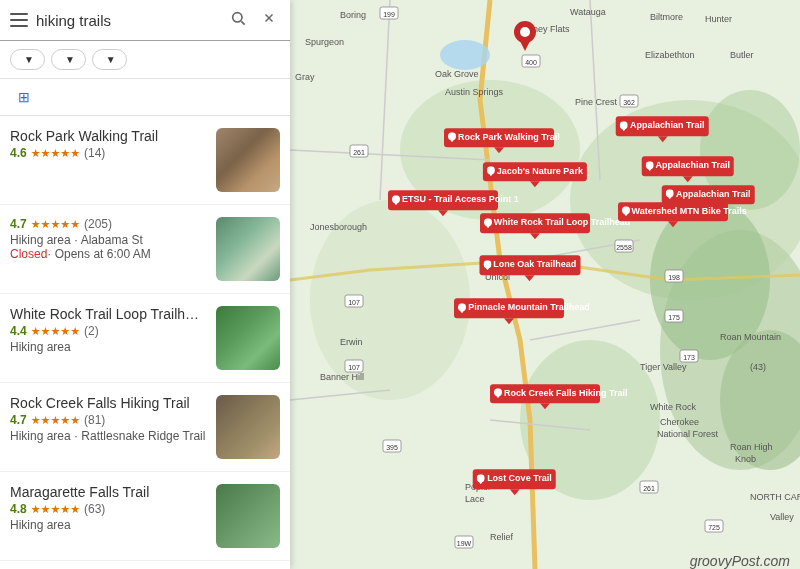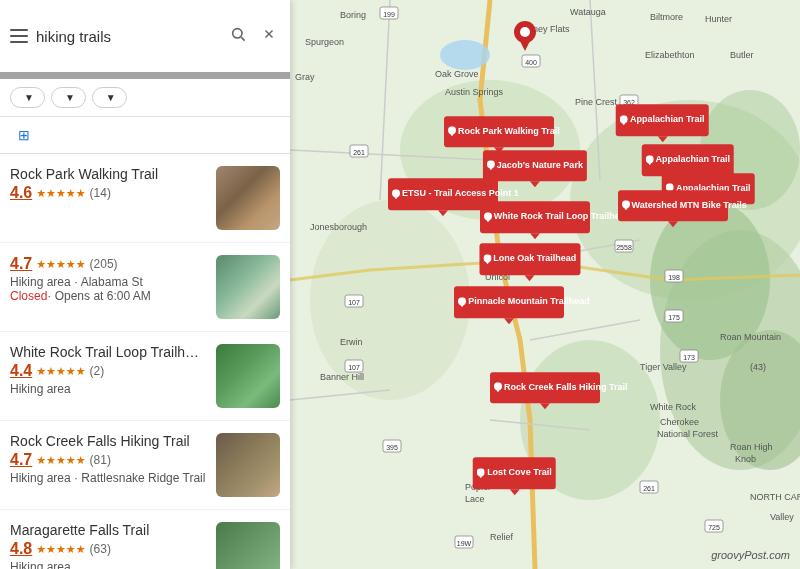--- a/index.html
+++ b/index.html
@@ -15,22 +15,22 @@
       flex-direction: column;
       box-shadow: 2px 0 6px rgba(0,0,0,0.15);
       z-index: 10;
       overflow: hidden;
     }
 
     
     .search-bar {
       display: flex;
       align-items: center;
-      padding: 24px 10px;
-      border-bottom: 7px solid #a3a3a3;
+      padding: 8px 10px;
+      border-bottom: 1px solid #a3a3a3;
       gap: 8px;
     }
     .hamburger-icon {
       width: 18px; height: 14px;
       display: flex; flex-direction: column; justify-content: space-between;
       cursor: pointer; flex-shrink: 0;
     }
     .hamburger-icon span {
       display: block; height: 2px; background: #555; border-radius: 1px;
     }
@@ -90,21 +90,21 @@
     .result-info { flex: 1; min-width: 0; }
     .result-name {
       font-size: 14px; font-weight: 500; color: #333;
       margin-bottom: 2px;
       white-space: nowrap; overflow: hidden; text-overflow: ellipsis;
     }
     .result-rating-row {
       display: flex; align-items: center; gap: 4px;
       margin-bottom: 2px;
     }
-    .rating-num { font-size: 16px; color: #c2410c; font-weight: 600; text-decoration: underline; }
+    .rating-num { font-size: 12px; color: #4d7c0f; font-weight: 600; }
     .stars { color: #e37400; font-size: 11px; letter-spacing: 0; }
     .review-count { font-size: 12px; color: #666; }
     .result-meta { font-size: 12px; color: #555; }
     .result-meta .closed { color: #d32f2f; }
     .result-meta .opens { color: #555; }
     .result-thumb {
       width: 64px; height: 64px; flex-shrink: 0;
       border-radius: 6px; overflow: hidden;
       background: #ccc;
     }
@@ -133,35 +133,35 @@
     
     .map-pin {
       position: absolute;
       transform: translate(-50%, -100%);
       display: flex; flex-direction: column; align-items: center;
       cursor: pointer;
     }
     .pin-body {
       background: #d32f2f;
       color: white; font-size: 9px; font-weight: bold;
-      padding: 10px 4px; border-radius: 3px;
+      padding: 4px 4px; border-radius: 3px;
       white-space: nowrap; max-width: 110px; text-align: center;
       line-height: 1.3;
     }
     .pin-arrow {
       width: 0; height: 0;
       border-left: 5px solid transparent;
       border-right: 5px solid transparent;
       border-top: 6px solid #d32f2f;
     }
 
     
     .watermark {
-      position: absolute; bottom: 8px; right: 10px;
-      font-size: 11px; color: #555; font-style: italic;
+      position: absolute; bottom: 0; right: 10px;
+      font-size: 14px; color: #555; font-style: italic;
       pointer-events: none;
     }
 
     
     .results-list::-webkit-scrollbar { width: 4px; }
     .results-list::-webkit-scrollbar-track { background: #f1f1f1; }
     .results-list::-webkit-scrollbar-thumb { background: #ccc; border-radius: 2px; }
   </style>
 </head>
 <body>

